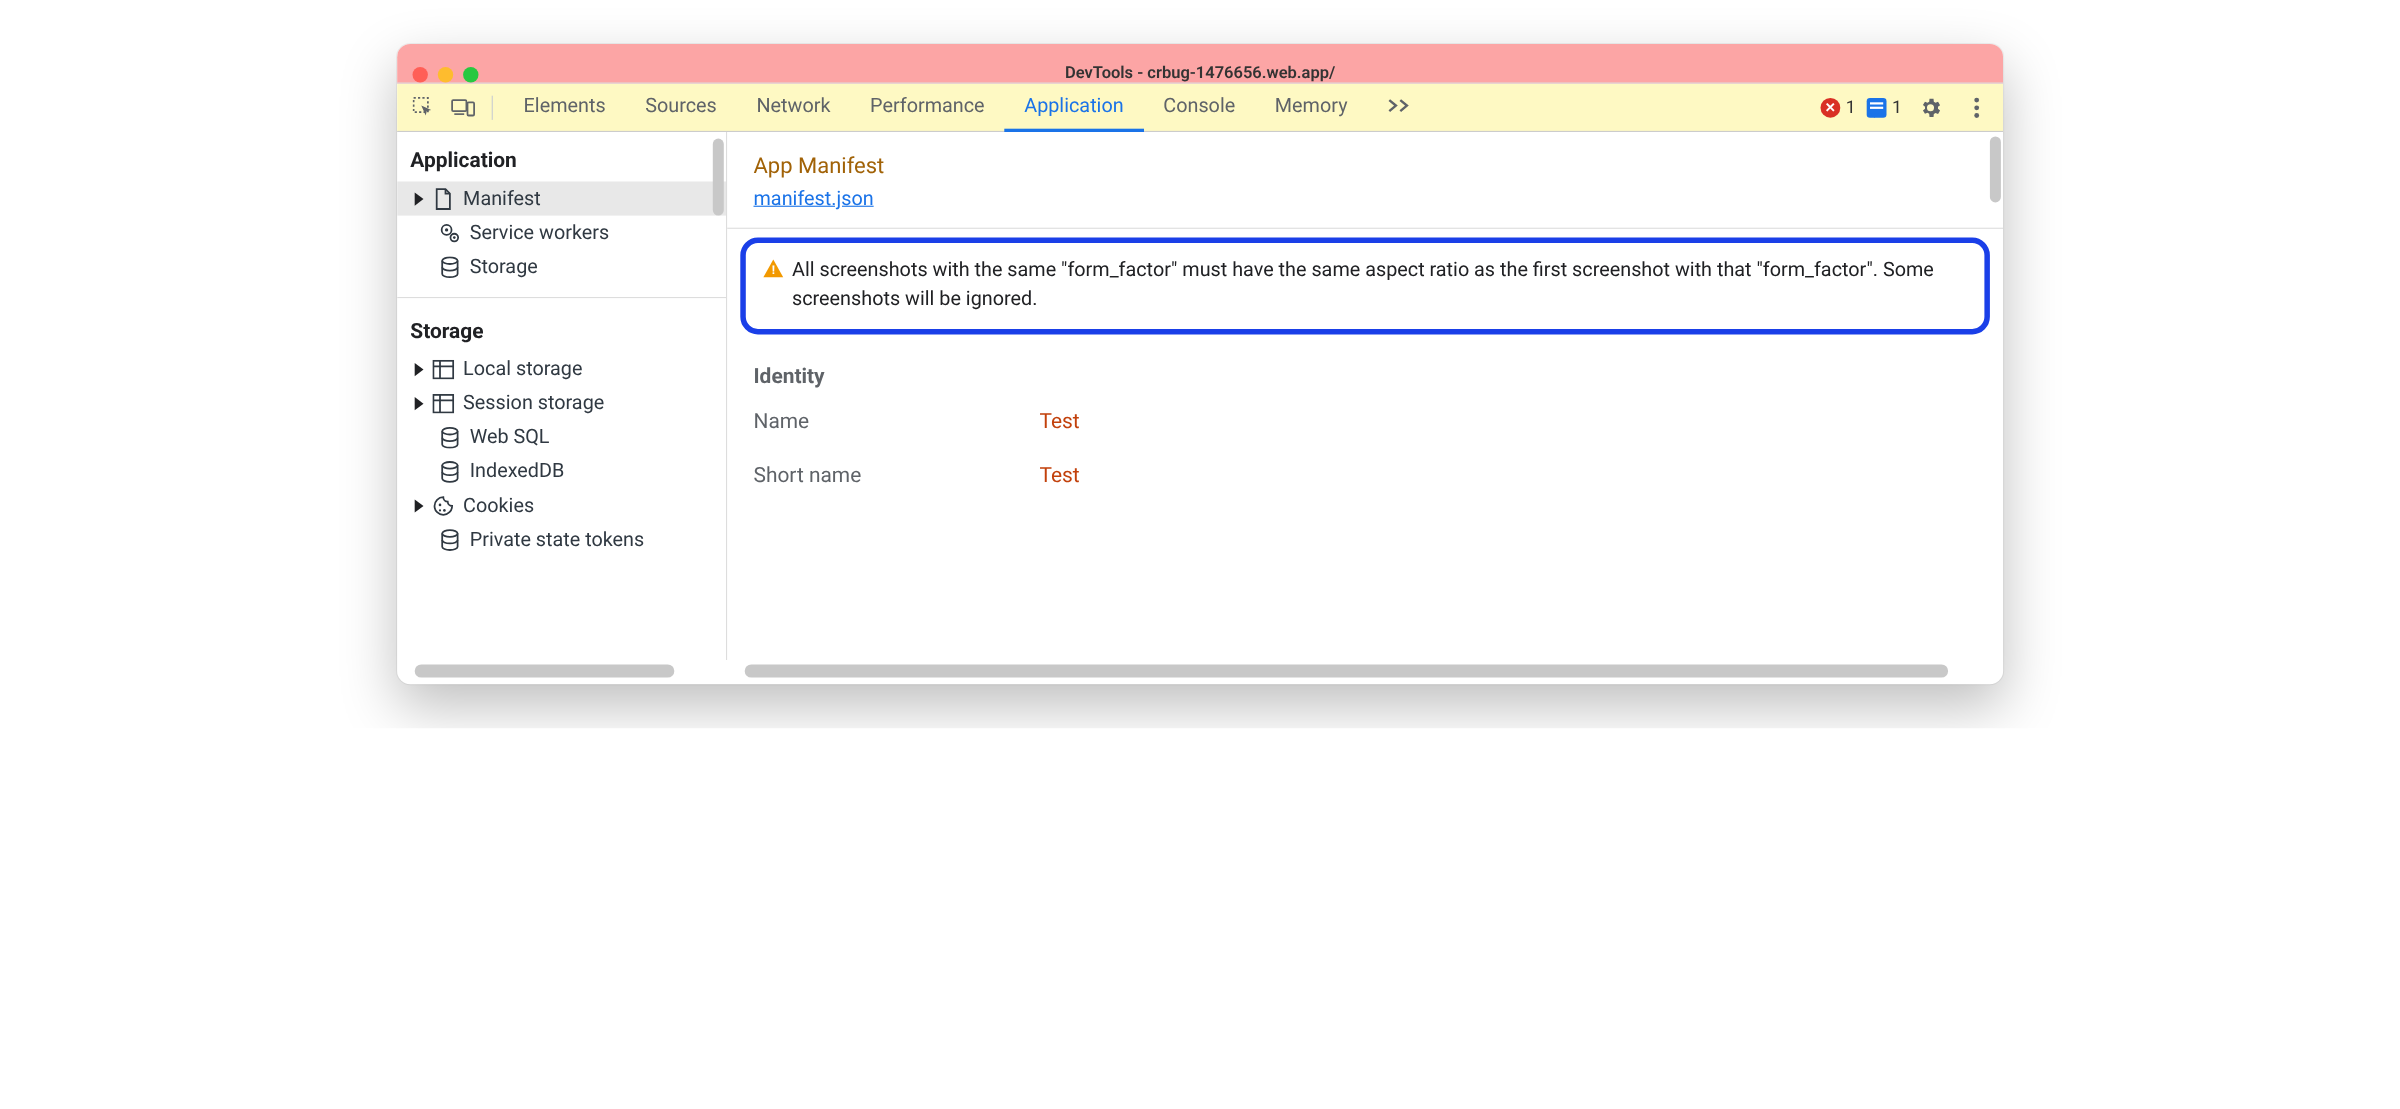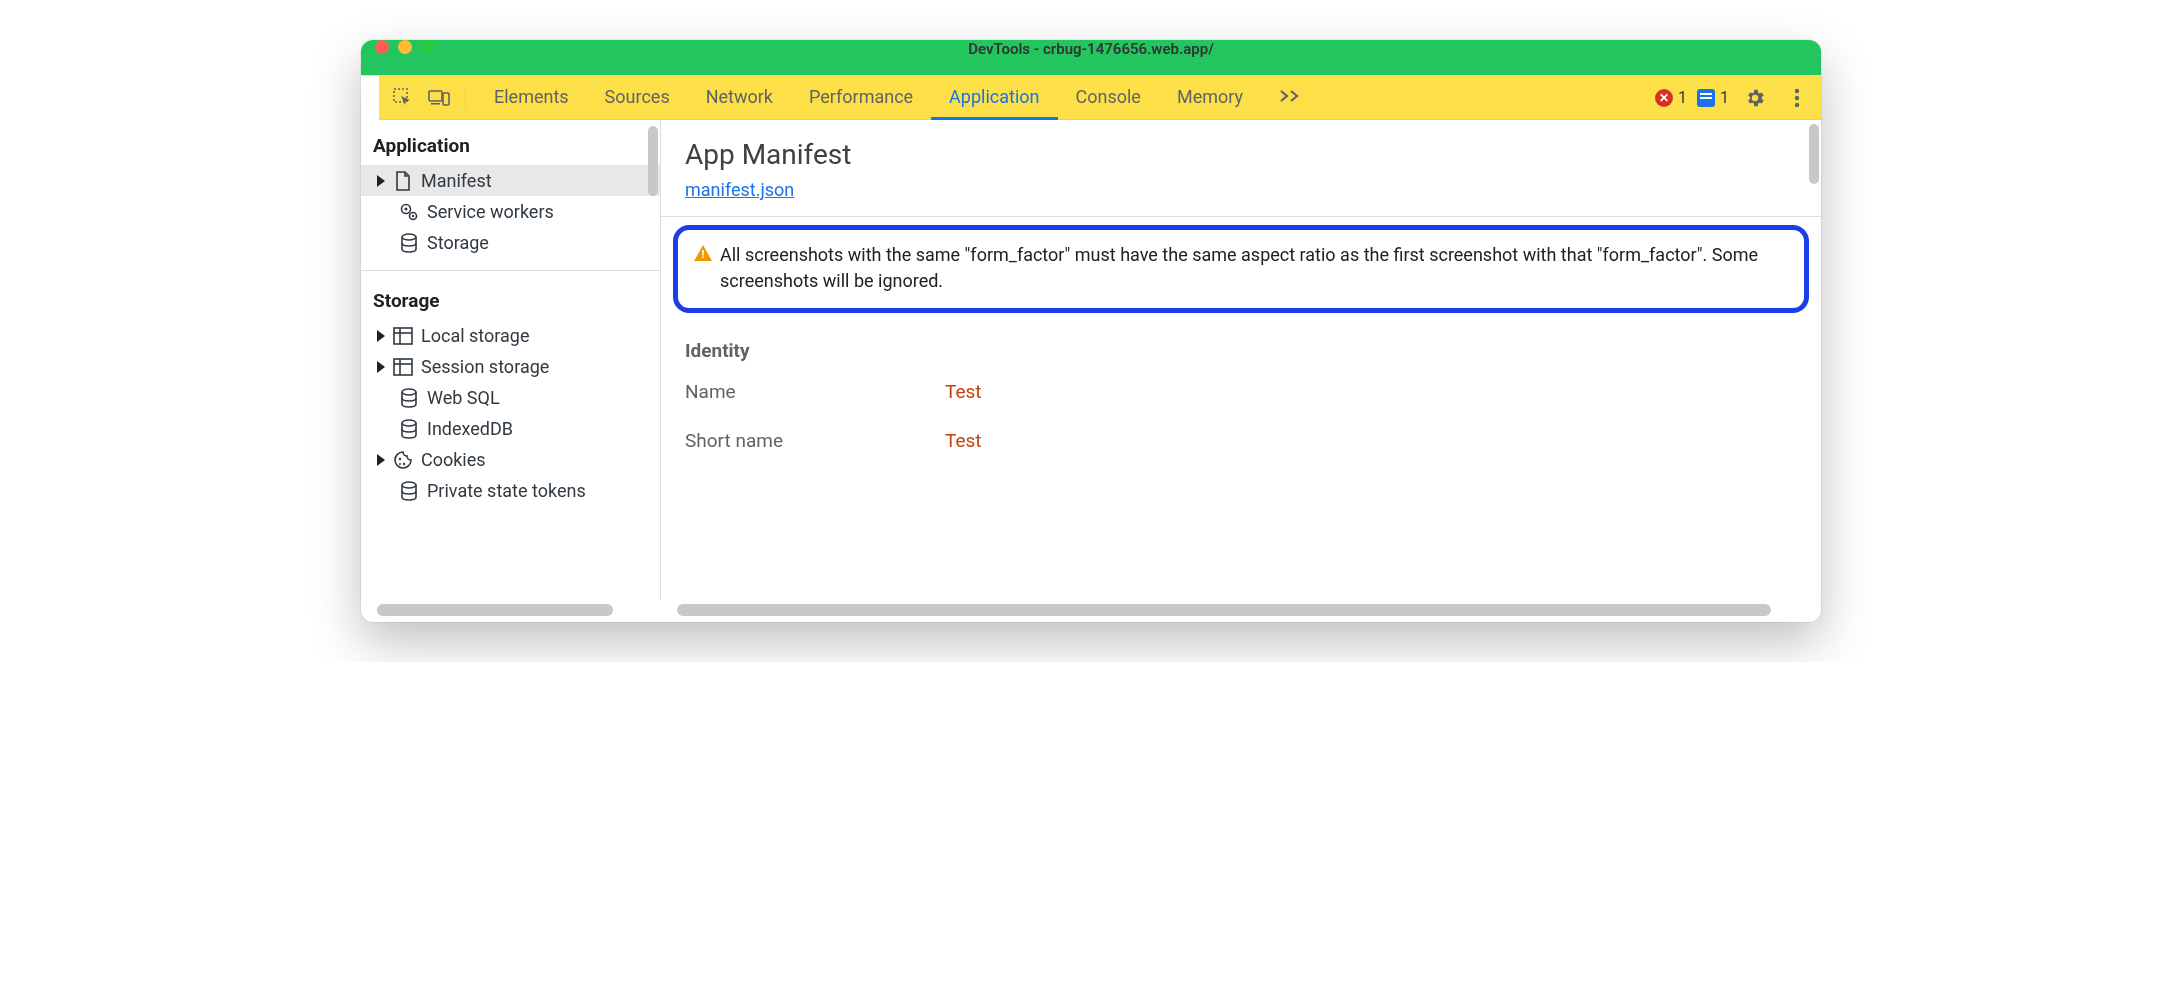--- a/index.html
+++ b/index.html
@@ -14,46 +14,45 @@
   .window {
     width: 1460px;
     border-radius: 12px;
     background: #fff;
     box-shadow: 0 20px 50px rgba(0,0,0,0.25), 0 0 0 1px rgba(0,0,0,0.05);
     overflow: hidden;
     display: flex;
     flex-direction: column;
   }
   .titlebar {
-    background: #22c55e;
+    background: #fca5a5;
     height: 36px;
     display: flex;
-    align-items: flex-start;
+    align-items: flex-end;
     padding: 0 14px;
     border-bottom: 1px solid #ddd;
     position: relative;
   }
   .traffic { display:flex; gap:9px; }
   .dot { width:14px; height:14px; border-radius:50%; }
   .dot.red { background:#ff5f57; }
   .dot.yellow { background:#febc2e; }
   .dot.green { background:#28c840; }
   .titlebar .title {
     position:absolute; left:0; right:0; text-align:center;
     font-size:15px; font-weight:600; color:#333;
     pointer-events:none;
   }
   .toolbar {
     display:flex; align-items:center;
-    background:#fde047;
+    background:#fef9c3;
     border-bottom:1px solid #ccc;
     height:44px;
     padding:0 8px;
     gap:4px;
-    margin-left:18px;
   }
   .toolbar .iconbtn {
     width:32px; height:32px; display:flex; align-items:center; justify-content:center;
     color:#5f6368; border-radius:4px;
   }
   .toolbar .divider { width:1px; height:22px; background:#c9cdd1; margin:0 6px; }
   .tabs { display:flex; flex:1; overflow:hidden; }
   .tab {
     padding:0 18px; height:44px; display:flex; align-items:center;
     font-size:18px; color:#5f6368; cursor:pointer; white-space:nowrap;
@@ -92,21 +91,21 @@
     border-left:8px solid #202124; flex-shrink:0;
   }
   .caret-spacer { width:8px; flex-shrink:0; }
   .icon { width:20px; height:20px; flex-shrink:0; display:flex; align-items:center; justify-content:center; }
   .storage-divider { height:1px; background:#ddd; margin:12px 0 4px; }
 
   .main {
     flex:1; overflow:auto; position:relative; padding:0;
   }
   .panel-title {
-    font-size:28px; padding:18px 24px 4px; color:#404040;
+    font-size:20px; padding:18px 24px 4px; color:#a16207;
   }
   .manifest-link {
     display:inline-block; margin:4px 24px 16px; color:#1a73e8;
     font-size:18px; text-decoration:underline; cursor:pointer;
   }
   .section-divider { height:1px; background:#ddd; }
   .section {
     padding:14px 24px 18px;
   }
   .section h3 {

